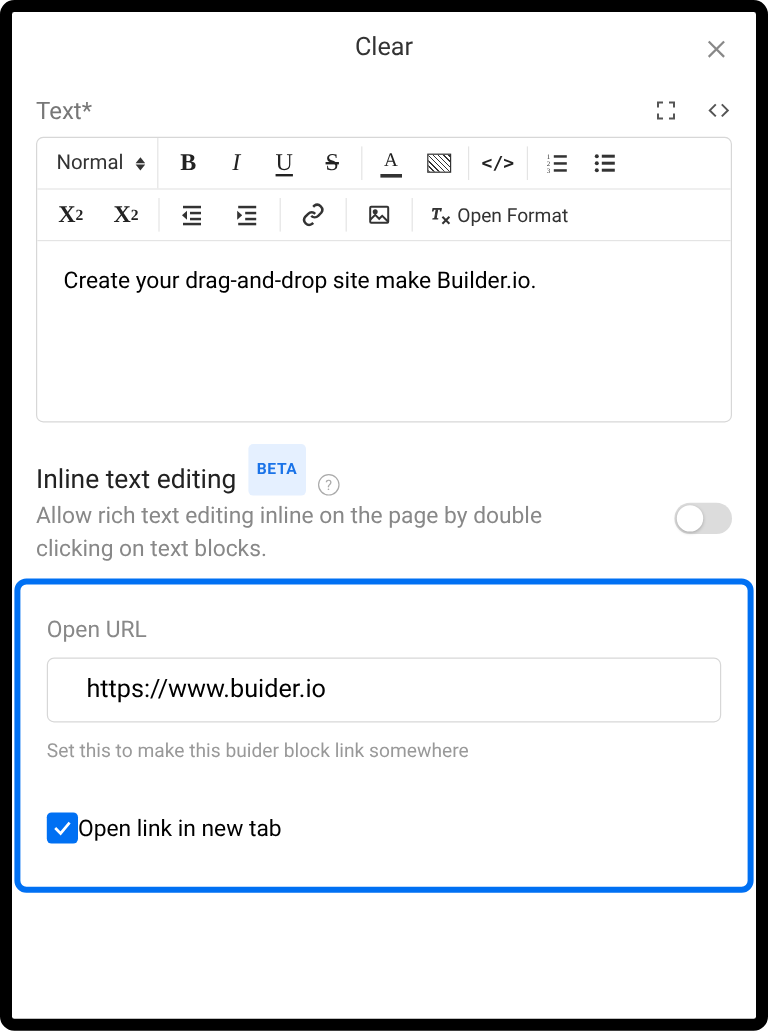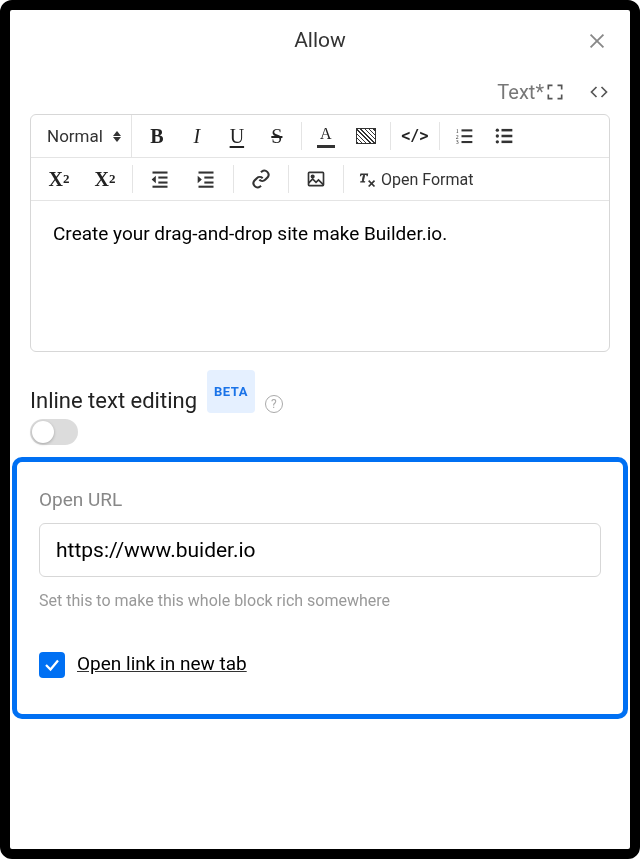--- a/index.html
+++ b/index.html
@@ -33,21 +33,21 @@
       height: 26px;
       cursor: pointer;
       display: flex;
       align-items: center;
       justify-content: center;
     }
     .close-btn svg { stroke: #888; stroke-width: 2; }
     .field-row {
       display: flex;
       align-items: center;
-      justify-content: flex-end;
+      justify-content: space-between;
       margin-bottom: 10px;
     }
     .field-label {
       font-size: 20px;
       color: #777;
     }
     .field-icons {
       display: flex;
       gap: 22px;
     }
@@ -197,36 +197,35 @@
     }
     .link-label {
       font-size: 19px;
       color: #888;
       margin-bottom: 12px;
     }
     .link-input {
       width: 100%;
       border: 1px solid #d7d7d7;
       border-radius: 6px;
-      padding: 14px 16px;
+      padding: 14px 32px;
       font-size: 21px;
       color: #000;
       font-family: inherit;
       margin-bottom: 14px;
     }
     .link-help {
       font-size: 16px;
       color: #999;
       margin-bottom: 42px;
     }
     .checkbox-row {
       display: flex;
-      align-items: flex-start;
-      gap: 12px;
-      text-decoration: underline;
+      align-items: center;
+      gap: 0;
     }
     .checkbox {
       width: 26px; height: 26px;
       background: #0070f3;
       border-radius: 4px;
       display: flex;
       align-items: center;
       justify-content: center;
       cursor: pointer;
     }
@@ -245,21 +244,21 @@
       height: 16px;
       border: 1px solid #333;
       background: repeating-linear-gradient(45deg, #333 0, #333 1px, transparent 1px, transparent 3px);
       position: relative;
     }
   </style>
 </head>
 <body>
 
 <div class="header">
-  <span class="header-title">Allow</span>
+  <span class="header-title">Clear</span>
   <div class="close-btn">
     <svg viewBox="0 0 24 24" width="22" height="22">
         <line x1="5" y1="5" x2="19" y2="19"></line>
         <line x1="19" y1="5" x2="5" y2="19"></line>
       </svg>
   </div>
 </div>
 
 <div class="field-row">
   <span class="field-label">Text*</span>
@@ -377,27 +376,28 @@
   </div>
   <div class="editor-content">Create your drag-and-drop site make Builder.io.</div>
 </div>
 
 <div class="inline-heading">
   <span class="inline-title">Inline text editing</span>
   <span class="beta-badge">BETA</span>
   <span class="help-icon">?</span>
 </div>
 <div class="inline-row">
+  <div class="inline-desc">Allow rich text editing inline on the page by double clicking on text blocks.</div>
   <div class="toggle"></div>
 </div>
 
 <div class="highlight-box">
   <div class="link-label">Open URL</div>
   <input class="link-input" type="text" value="https://www.buider.io" style="">
-  <div class="link-help">Set this to make this whole block rich somewhere</div>
+  <div class="link-help">Set this to make this buider block link somewhere</div>
   <div class="checkbox-row">
     <div class="checkbox">
       <svg viewBox="0 0 24 24">
           <polyline points="4,12 10,18 20,6"></polyline>
         </svg>
     </div>
     <span class="checkbox-label">Open link in new tab</span>
   </div>
 </div>
 

